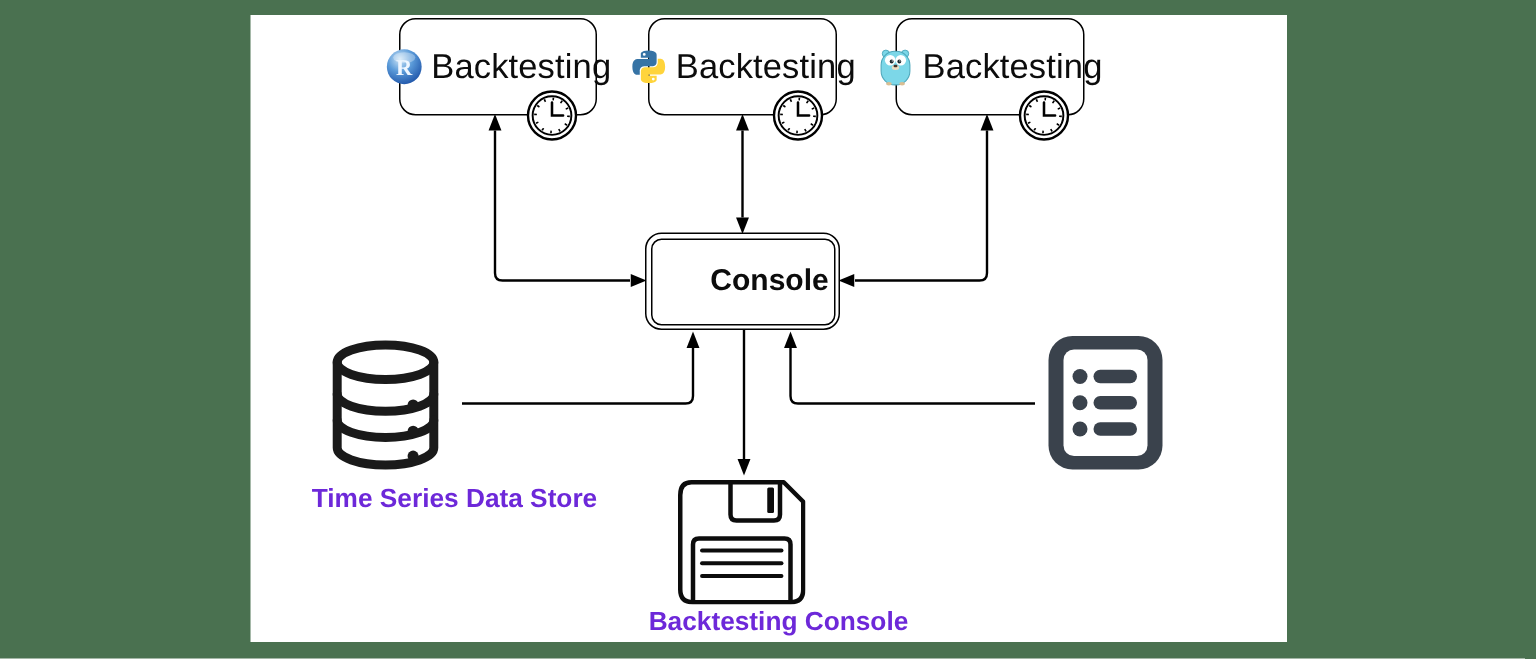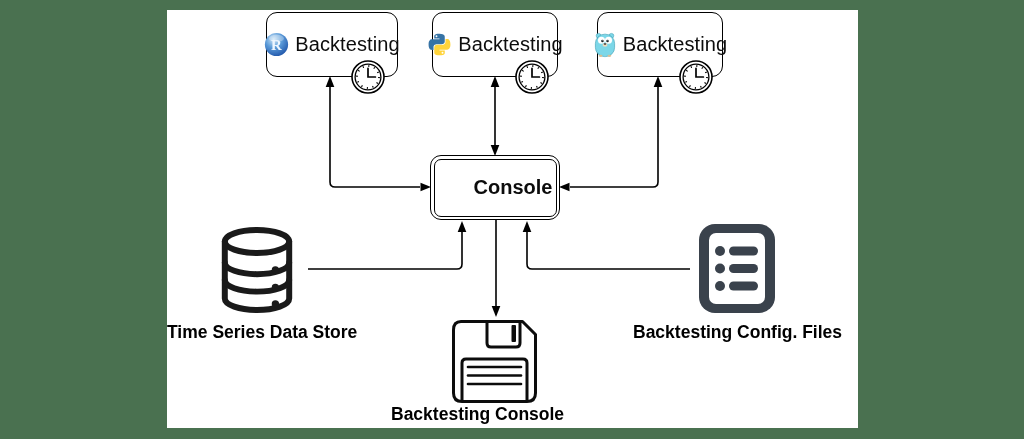--- a/index.html
+++ b/index.html
@@ -14,40 +14,40 @@
     position: absolute; left: 167px; top: 10px; width: 691px; height: 418px;
     background: #ffffff;
   }
   .wires { position: absolute; left: 0; top: 0; width: 691px; height: 418px; }
 
   .langbox {
     position: absolute; height: 65px;
     background: #fff; border: 1.7px solid #000; border-radius: 11px;
     display: flex; align-items: center; justify-content: center; gap: 6px;
   }
-  .langbox .ltext { font-size: 20px; color: #0c0c0c; letter-spacing: 0.1px; text-align: right; }
+  .langbox .ltext { font-size: 23px; color: #0c0c0c; letter-spacing: 0.1px; text-align: right; }
   .licon { display: flex; align-items: center; }
 
   .clockwrap { position: absolute; width: 36px; height: 36px; }
 
   .consolebox {
     position: absolute; left: 263px; top: 145px; width: 130px; height: 65px;
     border: 1.7px solid #000; border-radius: 11px; background: #fff; padding: 2.5px;
   }
   .console-inner {
     width: 100%; height: 100%;
     border: 1.6px solid #000; border-radius: 7px;
     display: flex; align-items: center; justify-content: center;
   }
   .console-inner span { font-weight: bold; font-size: 20px; color: #0c0c0c; margin-left: 36px; }
 
   .bigicon { position: absolute; }
   .nodelabel {
-    position: absolute; text-align: left;
-    font-weight: bold; font-size: 17.5px; color: #000000; white-space: nowrap;
+    position: absolute; text-align: center;
+    font-weight: bold; font-size: 17.5px; color: #6d28d9; white-space: nowrap; padding-left: 36px;
   }
 </style>
 </head>
 <body>
 
 <div class="stage">
   <div class="canvas">
 
     <svg class="wires" viewBox="0 0 691 418">
       <g stroke="#000" stroke-width="1.6" fill="none">
@@ -181,21 +181,20 @@
         <g fill="#3A424C">
           <circle cx="23" cy="29" r="5"></circle>
           <rect x="32" y="24.5" width="29" height="9" rx="4.5"></rect>
           <circle cx="23" cy="46.5" r="5"></circle>
           <rect x="32" y="42" width="29" height="9" rx="4.5"></rect>
           <circle cx="23" cy="64" r="5"></circle>
           <rect x="32" y="59.5" width="29" height="9" rx="4.5"></rect>
         </g>
       </svg>
     </div>
-    <div class="nodelabel" style="left:466px; top:312px; width:220px;">Backtesting Config. Files</div>
 
     <div class="bigicon" style="left:285px; top:310px;">
       <svg width="85" height="83" viewBox="0 0 85 83">
         <g fill="#ffffff" stroke="#0c0c0c" stroke-width="3" stroke-linejoin="round">
           <path d="M9,1.5 H70.5 L83.5,14.5 V73 Q83.5,81.5 75,81.5 H10 Q1.5,81.5 1.5,73 V10 Q1.5,1.5 9,1.5 Z"></path>
           <path d="M35,1.5 V23 Q35,27 39,27 H64 Q68,27 68,23 V1.5" fill="none"></path>
           <path d="M10,81.5 V43 Q10,39 14,39 H71 Q75,39 75,43 V81.5" fill="none"></path>
         </g>
         <rect x="59.5" y="5" width="4.5" height="17" rx="1" fill="#0c0c0c"></rect>
         <g stroke="#0c0c0c" stroke-width="2.6" stroke-linecap="round">

